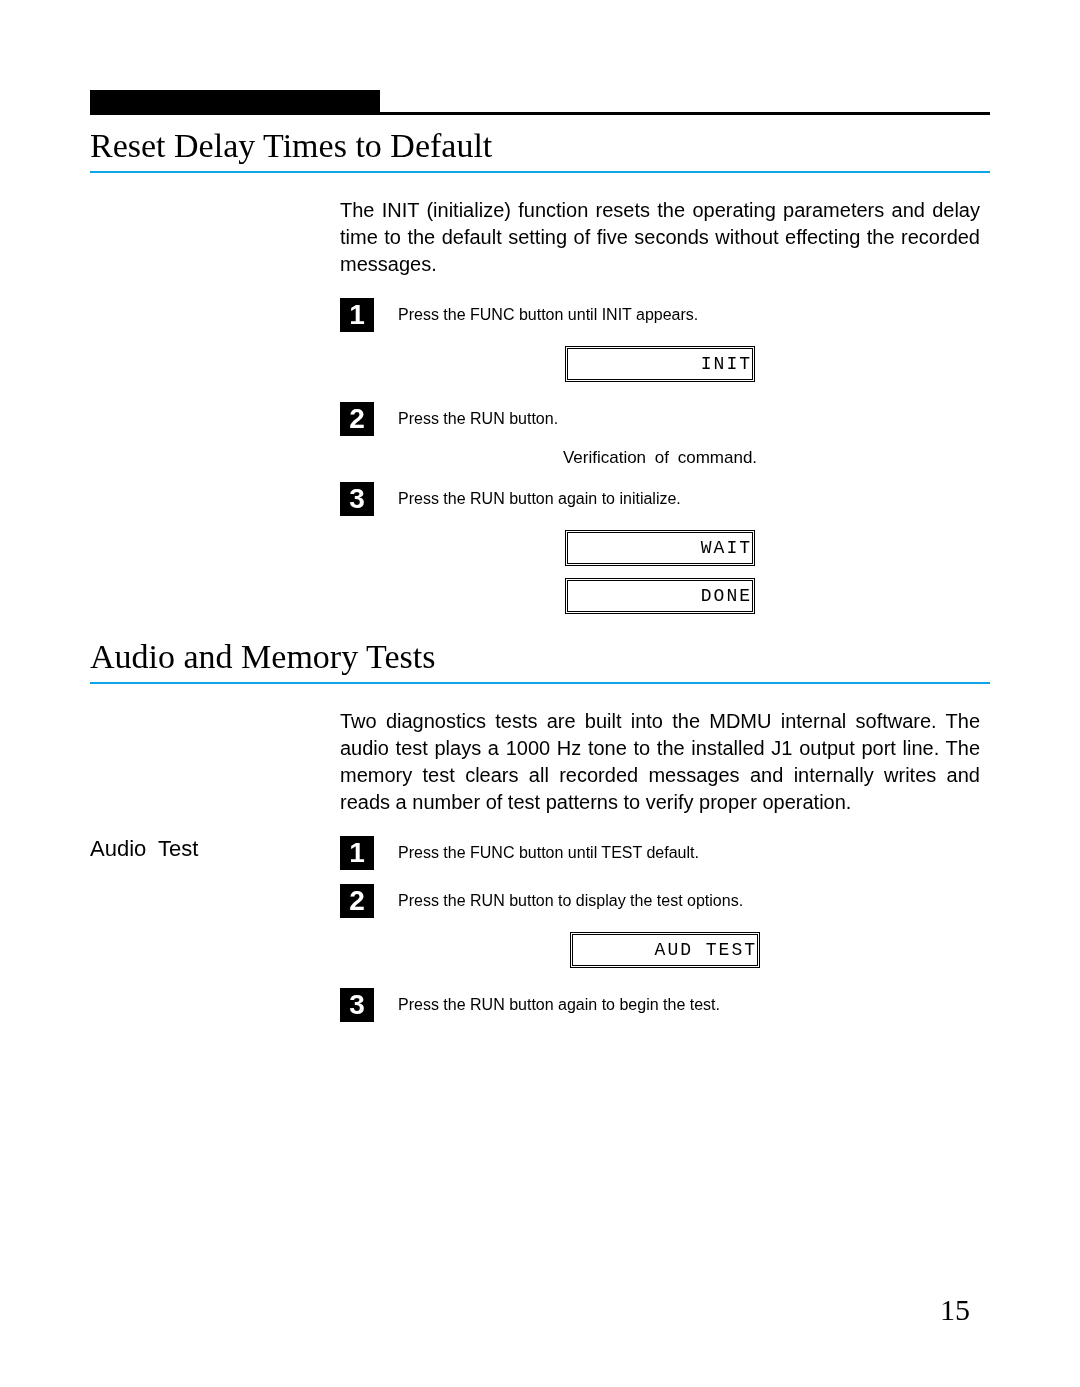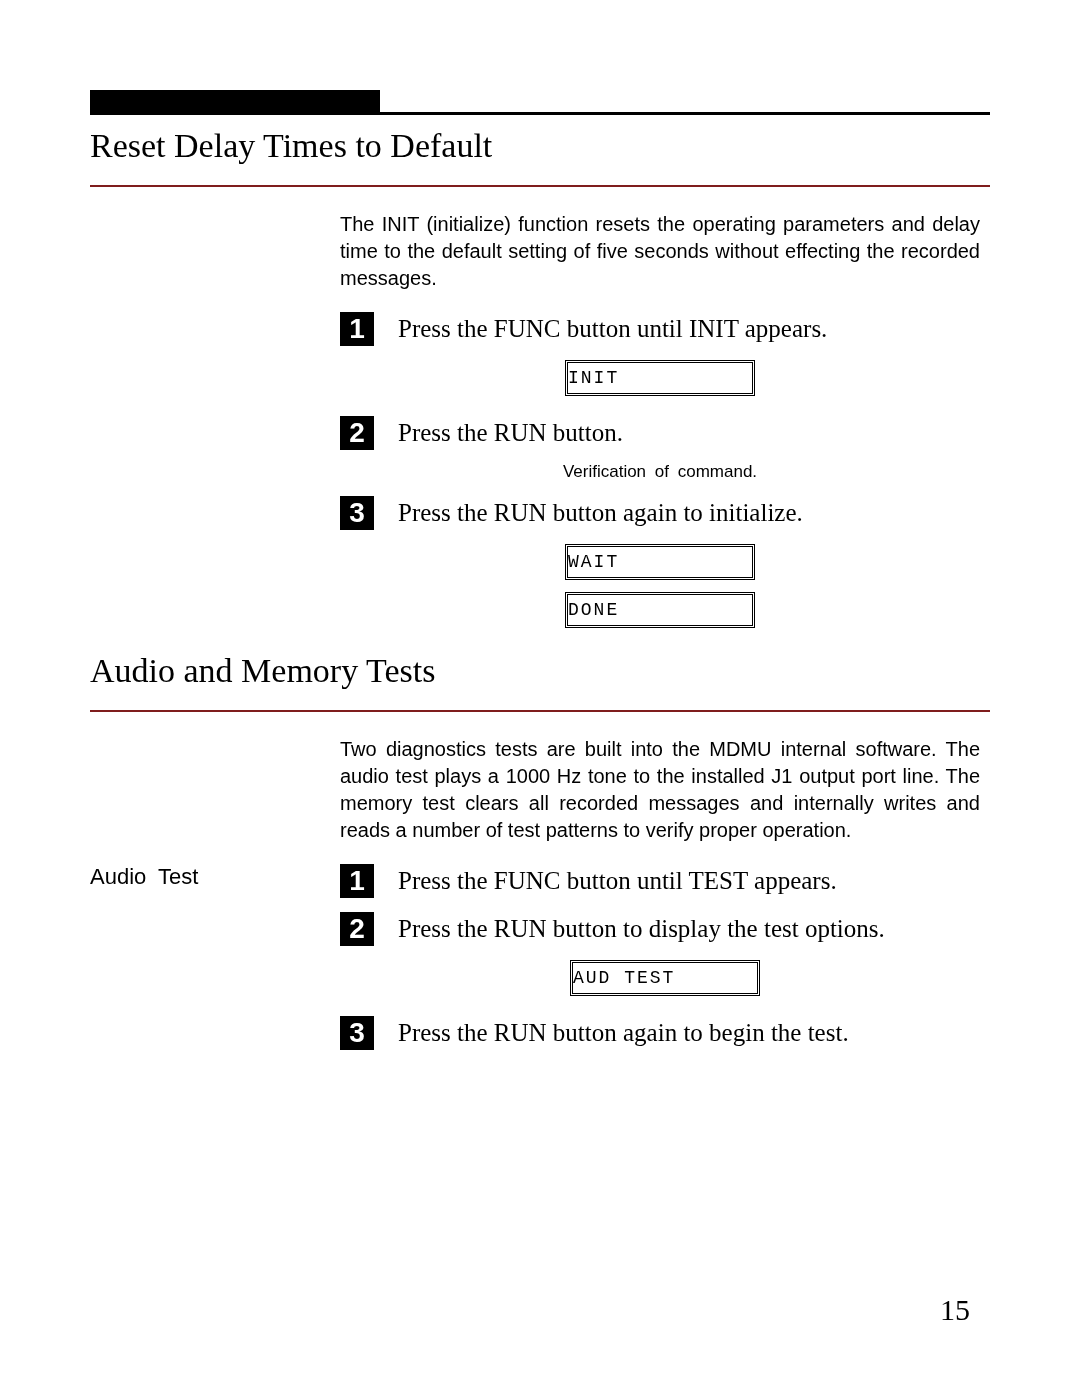--- a/index.html
+++ b/index.html
@@ -23,22 +23,22 @@
   }
   .top-bar {
     height: 22px;
     width: 290px;
     background: #000;
   }
   .section-title {
     font-family: "Times New Roman", Times, serif;
     font-size: 34px;
     font-weight: 400;
-    border-bottom: 2px solid #7f1d1d;
-    padding-bottom: 20px;
+    border-bottom: 2px solid #0ea5e9;
+    padding-bottom: 6px;
     margin: 10px 0 24px 0;
   }
   .indent-block {
     margin-left: 250px;
     margin-right: 10px;
   }
   .body-text {
     font-size: 20px;
     line-height: 1.35;
     text-align: justify;
@@ -56,40 +56,39 @@
     color: #fff;
     font-family: Arial, Helvetica, sans-serif;
     font-weight: 700;
     font-size: 28px;
     line-height: 34px;
     text-align: center;
     flex: none;
     margin-right: 24px;
   }
   .step-text {
-    font-size: 25px;
+    font-size: 16px;
     line-height: 34px;
-    font-family: Liberation Serif, serif;
   }
   .display-area {
     margin: 8px 0 12px 0;
     display: flex;
     flex-direction: column;
     align-items: center;
     padding-left: 0px;
   }
   .lcd {
     width: 190px;
     box-sizing: border-box;
     border: 3px double #000;
     padding: 5px 0;
     font-family: "Courier New", Courier, monospace;
     font-size: 18px;
     letter-spacing: 2px;
-    text-align: left;
+    text-align: right;
     margin: 6px 0;
     background:#fff;
   }
   .caption {
     font-size: 17px;
     margin-top: 4px;
     word-spacing: 4px;
     text-align: center;
   }
   .subhead {
@@ -159,21 +158,21 @@
   </div>
 
   <div class="row">
     <div class="left-col">
       <div class="subhead">Audio  Test</div>
     </div>
     <div style="flex:1;">
 
       <div class="step" style="margin-top:0;">
         <div class="step-num">1</div>
-        <div class="step-text">Press the FUNC button until TEST appears.</div>
+        <div class="step-text">Press the FUNC button until TEST default.</div>
       </div>
 
       <div class="step">
         <div class="step-num">2</div>
         <div class="step-text">Press the RUN button to display the test options.</div>
       </div>
       <div class="display-area">
         <div class="lcd">AUD TEST</div>
       </div>
 

